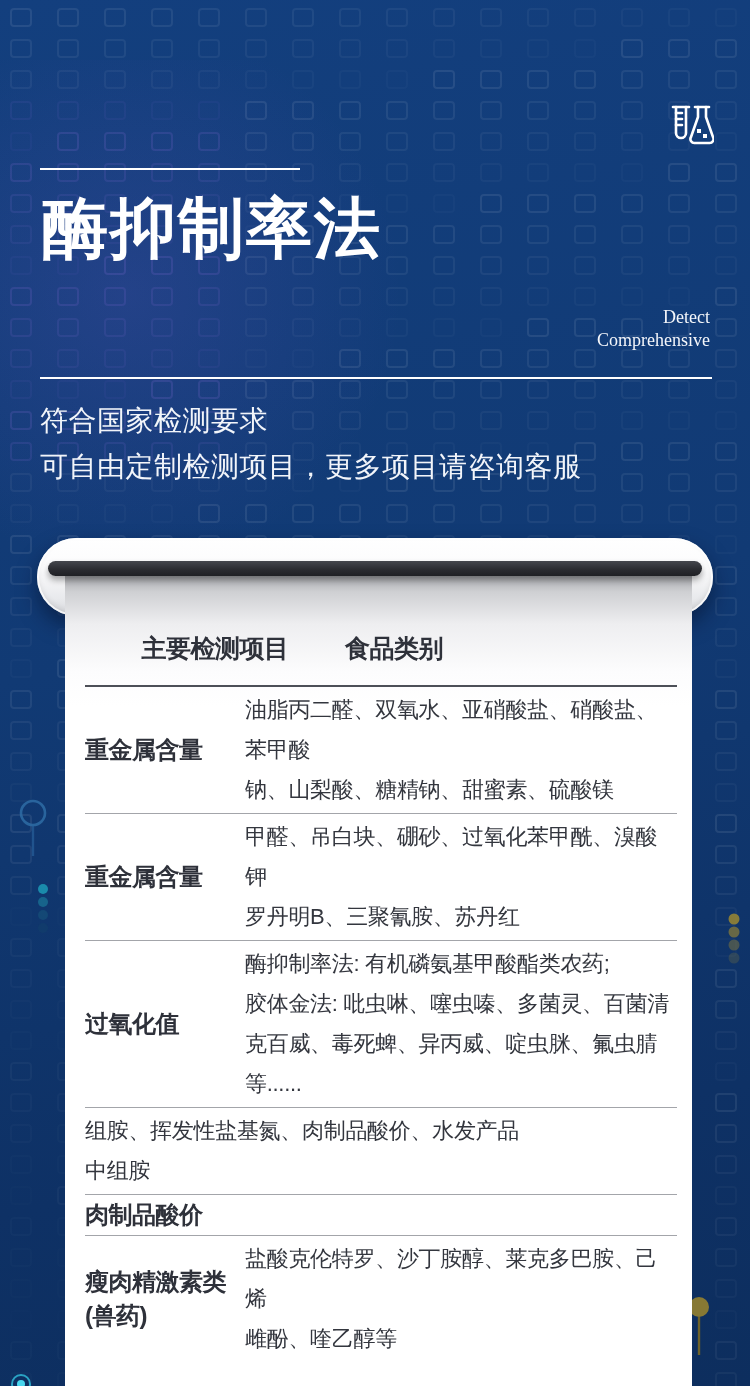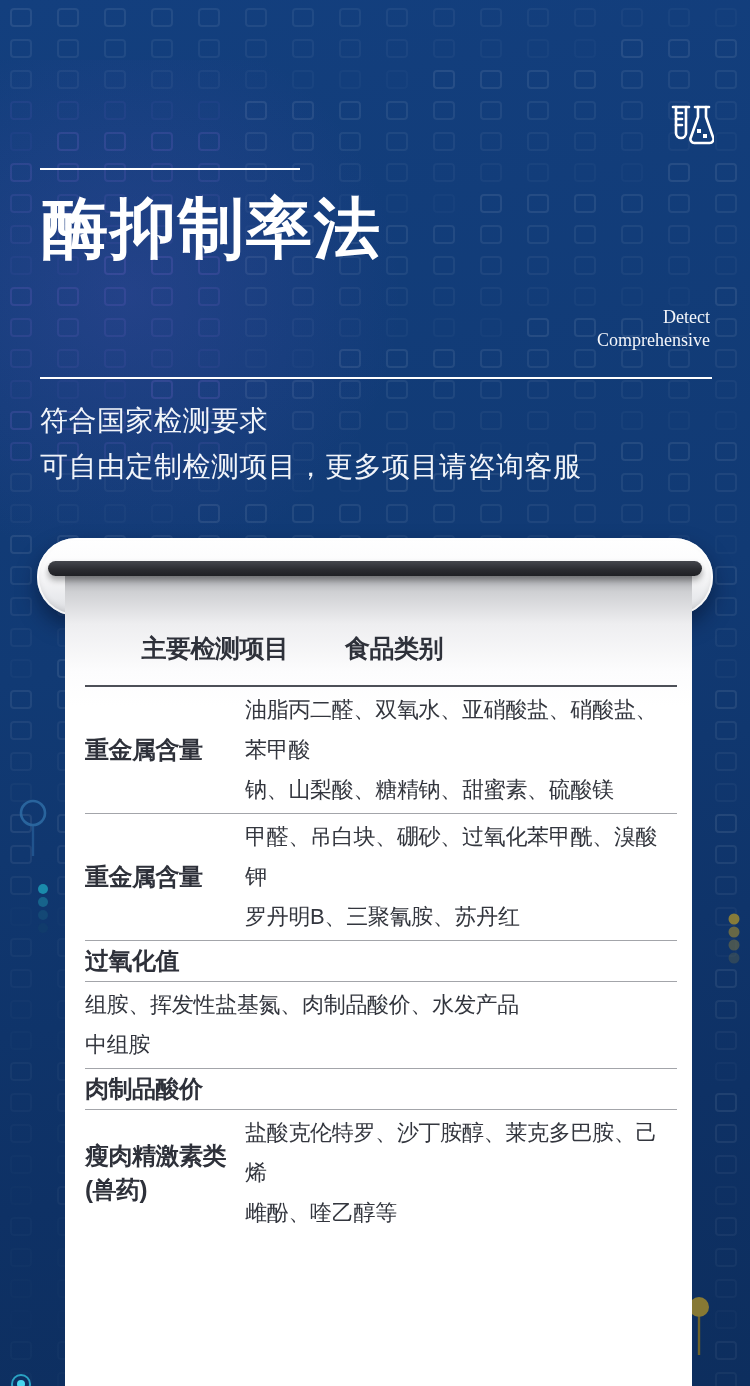--- a/index.html
+++ b/index.html
@@ -883,20 +883,23 @@
       <div class="cell-items">油脂丙二醛、双氧水、亚硝酸盐、硝酸盐、苯甲酸
 钠、山梨酸、糖精钠、甜蜜素、硫酸镁</div>
     </div>
     <div class="trow">
       <div class="cell-cat">重金属含量</div>
       <div class="cell-items">甲醛、吊白块、硼砂、过氧化苯甲酰、溴酸钾
 罗丹明B、三聚氰胺、苏丹红</div>
     </div>
     <div class="trow">
       <div class="cell-cat">过氧化值</div>
+      <div class="cell-items">酶抑制率法: 有机磷氨基甲酸酯类农药;
+胶体金法: 吡虫啉、噻虫嗪、多菌灵、百菌清
+克百威、毒死蜱、异丙威、啶虫脒、氟虫腈等......</div>
     </div>
     <div class="trow">
       <div class="cell-items">组胺、挥发性盐基氮、肉制品酸价、水发产品
 中组胺</div>
     </div>
     <div class="trow">
       <div class="cell-cat">肉制品酸价</div>
     </div>
     <div class="trow">
       <div class="cell-cat">瘦肉精激素类

